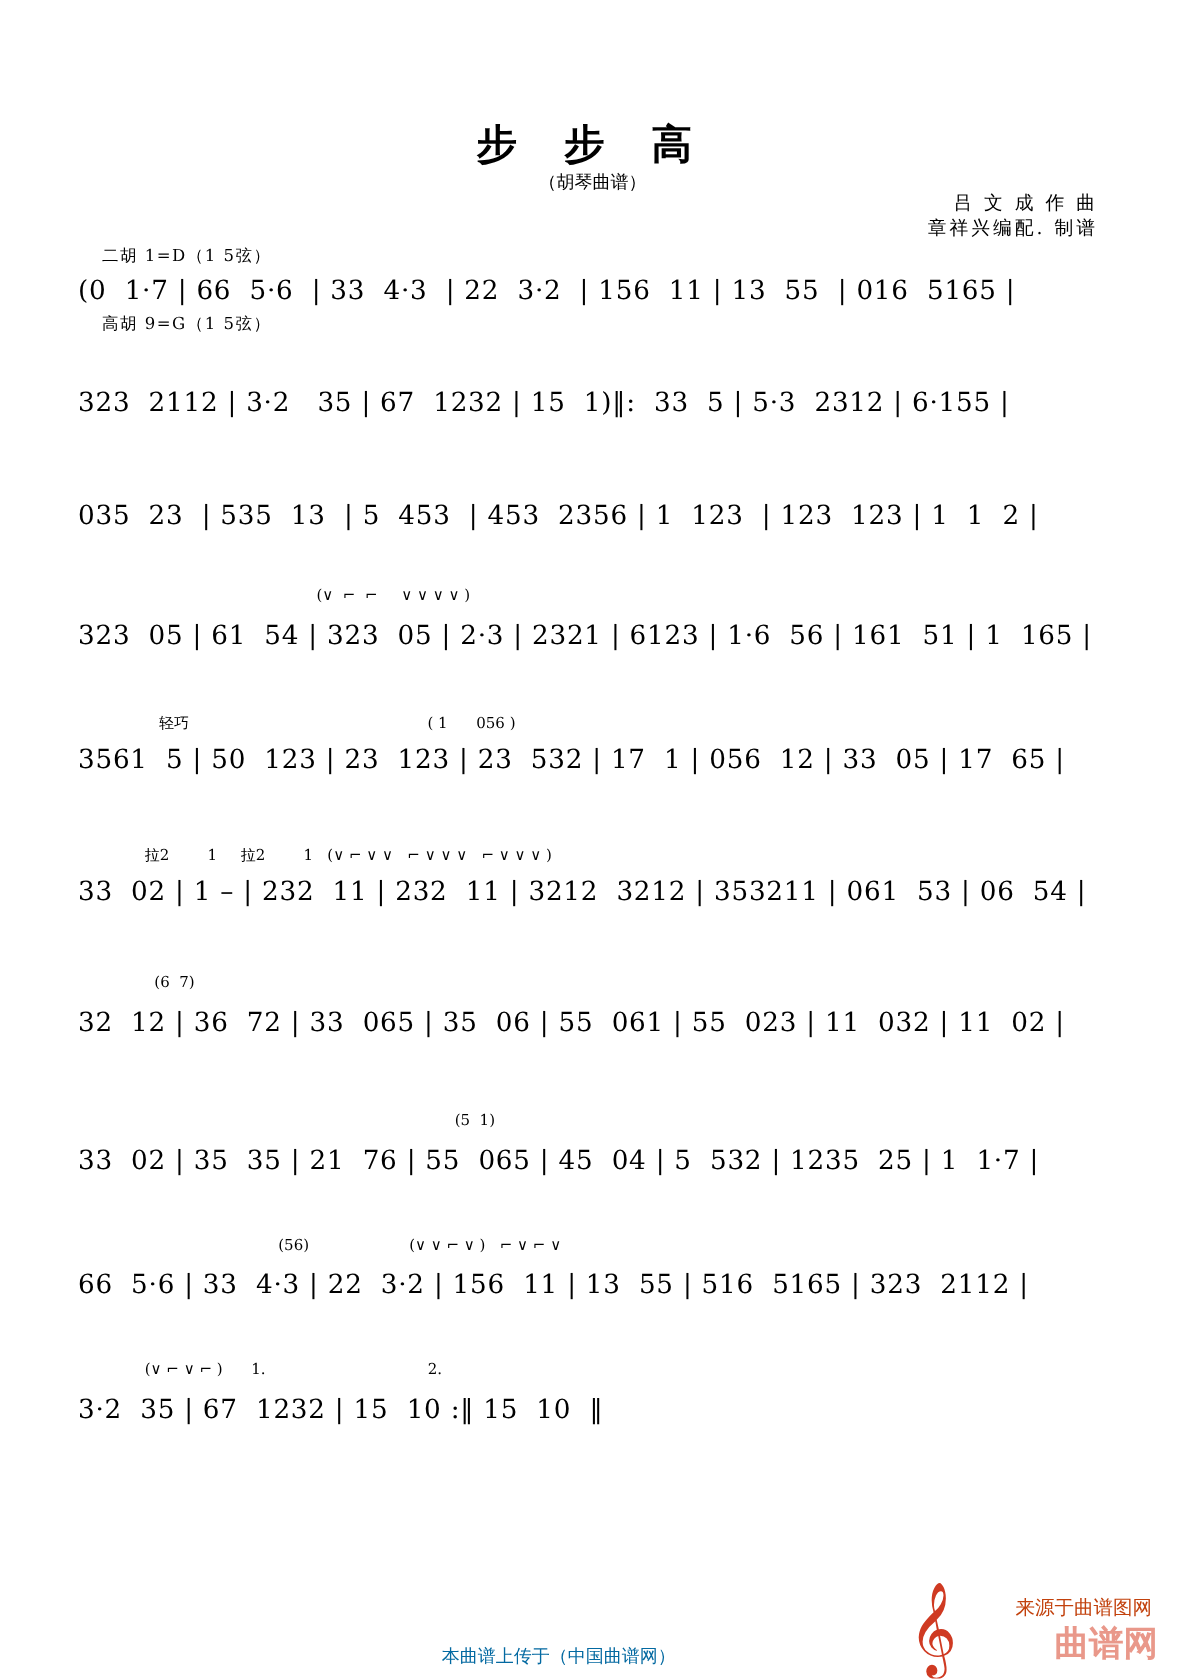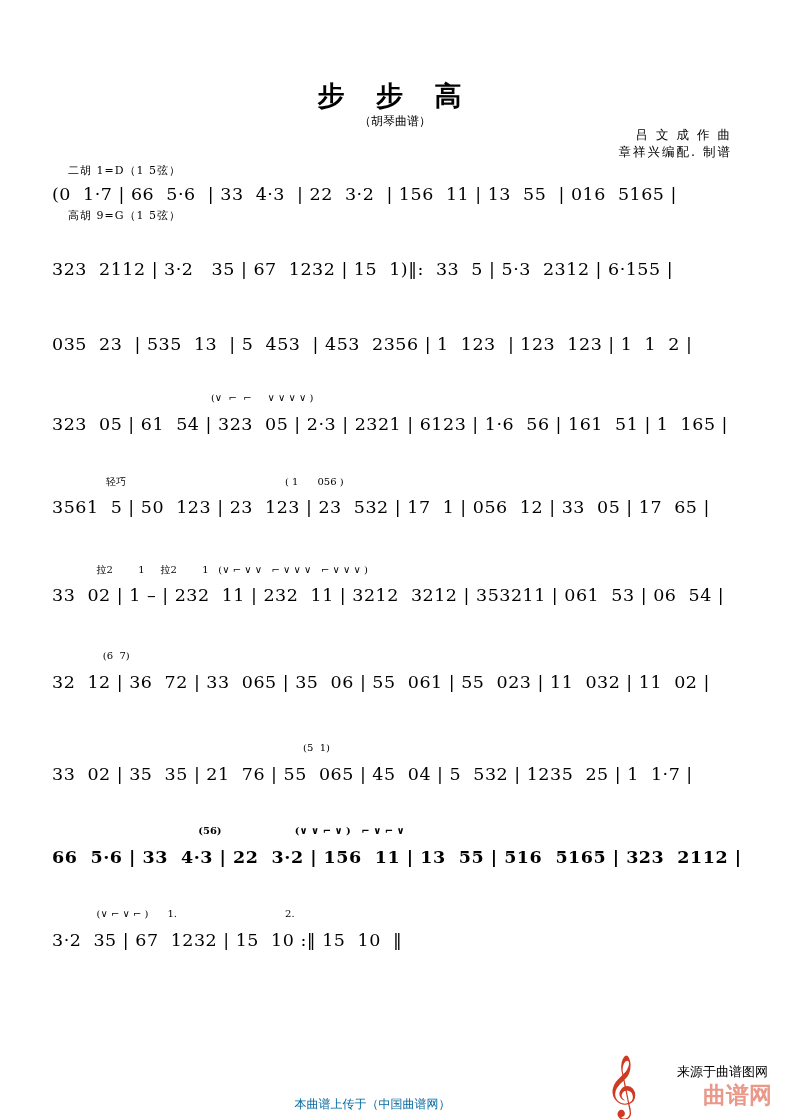--- a/index.html
+++ b/index.html
@@ -106,21 +106,21 @@
     text-align: center;
     font-size: 12px;
     color: #0369a1;
     font-family: "DejaVu Serif", serif;
   }
   .wm {
     position: absolute;
     right: 22px;
     bottom: 38px;
     font-size: 13px;
-    color: #000000;
+    color: #c2410c;
     font-family: "DejaVu Serif", serif;
   }
   .wm-big {
     position: absolute;
     right: 18px;
     bottom: 8px;
     font-size: 23px;
     color: #d8452c;
     opacity: 0.55;
     font-weight: bold;
@@ -186,21 +186,21 @@
   <div class="staff" style="top:650px;">
     <div class="marks">                (6  7)</div>
     <div class="notes">32  12 | 36  72 | 33  065 | 35  06 | 55  061 | 55  023 | 11  032 | 11  02 |</div>
   </div>
 
   <div class="staff" style="top:742px;">
     <div class="marks">                                                                               (5  1)</div>
     <div class="notes">33  02 | 35  35 | 21  76 | 55  065 | 45  04 | 5  532 | 1235  25 | 1  1·7 |</div>
   </div>
 
-  <div class="staff" style="top:825px;font-weight:bold;">
+  <div class="staff" style="top:825px;">
     <div class="marks">                                          (56)                     (∨ ∨ ⌐ ∨ )   ⌐ ∨ ⌐ ∨</div>
     <div class="notes">66  5·6 | 33  4·3 | 22  3·2 | 156  11 | 13  55 | 516  5165 | 323  2112 |</div>
   </div>
 
   <div class="staff" style="top:908px;">
     <div class="marks">              (∨ ⌐ ∨ ⌐ )      1.                                  2.</div>
     <div class="notes">3·2  35 | 67  1232 | 15  10 :‖ 15  10  ‖</div>
   </div>
 
   <div class="clef">𝄞</div>

